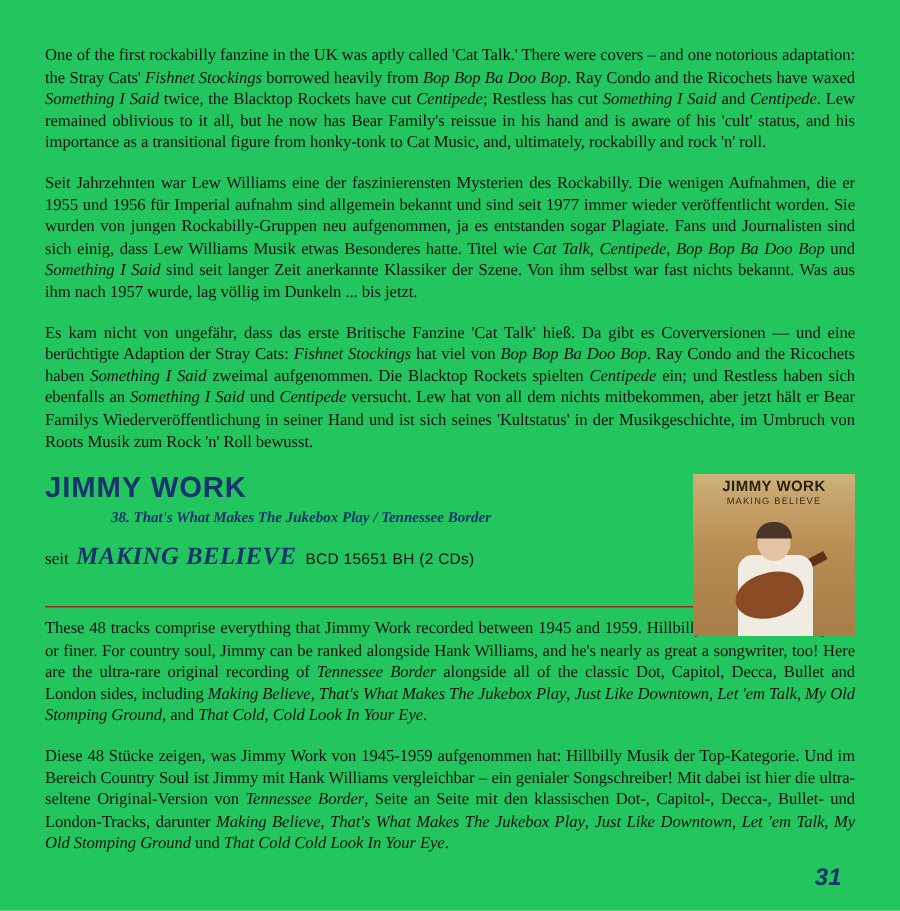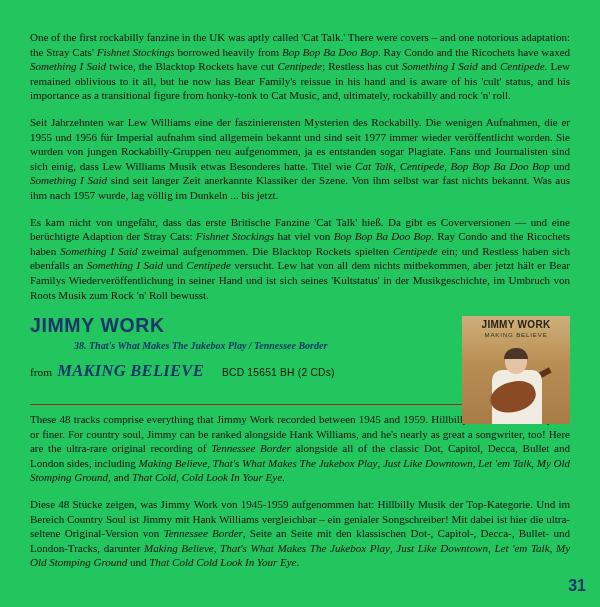--- a/index.html
+++ b/index.html
@@ -78,21 +78,21 @@
     font-size: 16.5px;
     letter-spacing: 0.3px;
     color: #17346c;
     margin-left: 5px;
   }
   .album-code {
     font-family: "Liberation Sans", sans-serif;
     font-size: 10.3px;
     font-weight: normal;
     color: #111;
-    margin-left: 18px;
+    margin-left: 6px;
     letter-spacing: 0.2px;
   }
   .rule {
     border: 0;
     border-top: 1.6px solid #9a2b22;
     margin: 3px 0 6px 0;
     width: 100%;
   }
   .rule.under-from {
     margin: 4px 0 7px 0;
@@ -183,26 +183,27 @@
     position: absolute;
     top: 26px; left: 34px;
     width: 30px; height: 6px;
     background: #5d3318;
     transform: rotate(-28deg);
   }
 
   
   .folio {
     position: absolute;
-    right: 14px;
+    right: 39px;
     bottom: 12px;
     font-family: "Liberation Sans", sans-serif;
     font-weight: bold;
     font-size: 16px;
     color: #17346c;
+    font-style: italic;
   }
 </style>
 </head>
 <body>
 
 <div class="page">
 
   <p class="para">One of the first rockabilly fanzine in the UK was aptly called 'Cat Talk.' There were covers  –  and one notorious adaptation: the Stray Cats' <i>Fishnet Stockings</i> borrowed heavily from <i>Bop Bop Ba Doo Bop</i>. Ray Condo and the Ricochets have waxed <i>Something I Said</i> twice, the Blacktop Rockets have cut <i>Centipede</i>; Restless has cut <i>Something I Said</i> and <i>Centipede</i>. Lew remained oblivious to it all, but he now has Bear Family's reissue in his hand and is aware of his 'cult' status, and his importance as a transitional figure from honky-tonk to Cat Music, and, ultimately, rockabilly and rock 'n' roll.</p>
   <p class="para">Seit Jahrzehnten war Lew Williams eine der faszinierensten Mysterien des Rockabilly. Die wenigen Aufnahmen, die er 1955 und 1956 für Imperial auf­nahm sind allgemein bekannt und sind seit 1977 immer wieder veröffentlicht worden. Sie wurden von jungen Rockabilly-Gruppen neu aufgenommen, ja es entstanden sogar Plagiate. Fans und Journalisten sind sich einig, dass Lew Williams Musik etwas Besonderes hatte. Titel wie <i>Cat Talk</i>, <i>Centipede</i>, <i>Bop Bop Ba Doo Bop</i> und <i>Something I Said</i> sind seit langer Zeit anerkannte Klassiker der Szene. Von ihm selbst war fast nichts bekannt. Was aus ihm nach 1957 wurde, lag völlig im Dunkeln ... bis jetzt.</p>
   <p class="para">Es kam nicht von ungefähr, dass das erste Britische Fanzine 'Cat Talk' hieß. Da gibt es Coverversionen — und eine berüchtigte Adaption der Stray Cats: <i>Fishnet Stockings</i> hat viel von <i>Bop Bop Ba Doo Bop</i>. Ray Condo and the Ricochets haben <i>Something I Said</i> zweimal aufgenommen. Die Blacktop Rockets spielten <i>Centipede</i> ein; und Restless haben sich ebenfalls an <i>Something I Said</i> und <i>Centipede</i> versucht. Lew hat von all dem nichts mitbekommen, aber jetzt hält er Bear Familys Wiederveröffentlichung in seiner Hand und ist sich seines 'Kultstatus' in der Musikgeschichte, im Umbruch von Roots Musik zum Rock 'n' Roll bewusst.</p>
@@ -222,21 +223,21 @@
             <div class="fig-guitar"></div>
             <div class="fig-head"></div>
             <div class="fig-hair"></div>
           </div>
         </div>
       </div>
 
       <h2 class="artist">JIMMY WORK</h2>
       <div class="tracklist">38. That's What Makes The Jukebox Play / Tennessee Border</div>
       <div class="fromline">
-        <span class="from-word">from</span><span class="album-title">MAKING BELIEVE</span><span class="album-code">BCD 15651 BH (2 CDs)</span>
+        <span class="from-word">seit</span><span class="album-title">MAKING BELIEVE</span><span class="album-code">BCD 15651 BH (2 CDs)</span>
       </div>
     </div>
 
     <hr class="rule under-from">
 
     <p class="para">These 48 tracks comprise everything that Jimmy Work recorded between 1945 and 1959. Hillbilly music comes no purer or finer. For country soul, Jimmy can be ranked alongside Hank Williams, and he's nearly as great a songwriter, too! Here are the ultra-rare original recording of <i>Tennessee Border</i> alongside all of the classic Dot, Capitol, Decca, Bullet and London sides, including <i>Making Believe</i>, <i>That's What Makes The Jukebox Play</i>, <i>Just Like Downtown</i>, <i>Let 'em Talk</i>, <i>My Old Stomping Ground</i>, and <i>That Cold, Cold Look In Your Eye</i>.</p>
     <p class="para">Diese 48 Stücke zeigen, was Jimmy Work von 1945-1959 aufgenommen hat: Hillbilly Musik der Top-Kategorie. Und im Bereich Country Soul ist Jimmy mit Hank Williams vergleichbar – ein genialer Songschreiber! Mit dabei ist hier die ultra-seltene Original-Version von <i>Tennessee Border</i>, Seite an Seite mit den klassischen Dot-, Capitol-, Decca-, Bullet- und London-Tracks, darunter <i>Making Believe</i>, <i>That's What Makes The Jukebox Play</i>, <i>Just Like Downtown</i>, <i>Let 'em Talk</i>, <i>My Old Stomping Ground</i> und <i>That Cold Cold Look In Your Eye</i>.</p>
   </div>
 
   <div class="folio">31</div>

